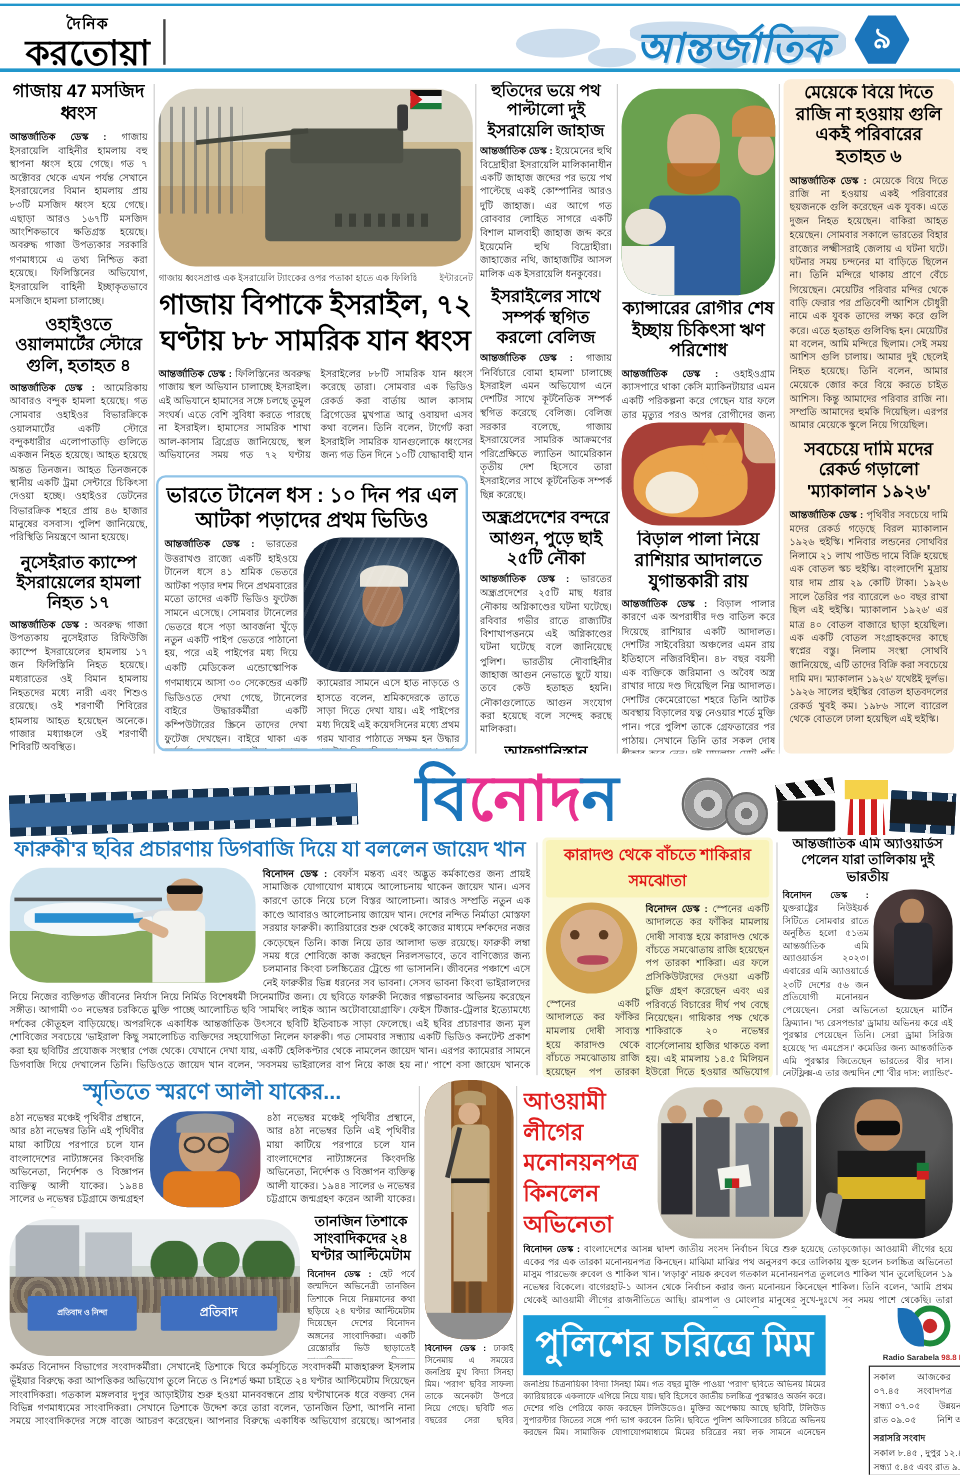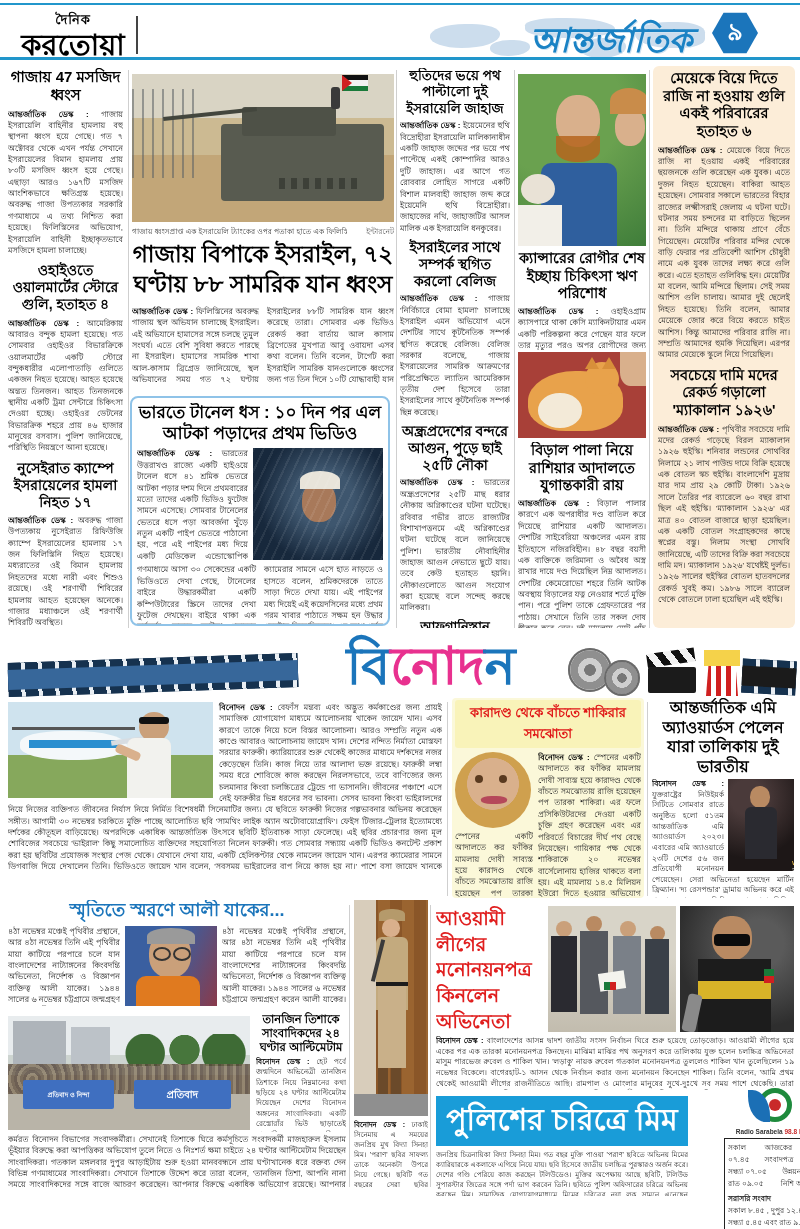--- a/index.html
+++ b/index.html
@@ -3,21 +3,21 @@
 <meta charset="utf-8">
 <style>
   html,body{margin:0;padding:0;background:#fff;}
   body{width:800px;height:1229px;position:relative;overflow:hidden;
        font-family:"Liberation Sans","DejaVu Sans",sans-serif;color:#1a1a1a;}
   .abs{position:absolute;}
   .bd{font-size:8px;line-height:1.42;text-align:justify;color:#222;overflow:hidden;}
   .ds{font-weight:bold;color:#000;}
   .h-c{font-weight:bold;text-align:center;color:#000;line-height:1.22;overflow:hidden;}
   .vr{position:absolute;width:1px;background:#cfcfcf;}
-  .ph{position:absolute;overflow:hidden;background:#d8d4cc;}
+  .ph{position:absolute;overflow:hidden;background:#d8d4cc;border-radius:31px;}
   .ph *{position:absolute;}
   .cap{font-size:7.5px;color:#333;}
   .art{position:absolute;overflow:hidden;}
   .rule-blue{background:#2196cb;}
   
   .brand-top{font-weight:900;font-size:13px;color:#000;letter-spacing:1px;}
   .brand{font-weight:900;font-size:29px;color:#000;letter-spacing:0;line-height:1;}
   .section-title{font-weight:900;font-style:italic;font-size:34px;color:#1a82c4;
     text-shadow:1px 1px 0 #cfe3f2;}
   .hex{width:46px;height:42px;background:#1b75bb;
@@ -199,20 +199,21 @@
     <div style="position:absolute;left:2px;top:14px;width:32px;height:32px;background:repeating-linear-gradient(90deg,#d02020 0 5px,#fff 5px 10px);clip-path:polygon(8% 0,92% 0,100% 100%,0 100%);"></div>
     <div style="position:absolute;left:0;top:0;width:36px;height:16px;background:radial-gradient(circle at 20% 60%,#f5d24a 0 45%,transparent 46%),radial-gradient(circle at 50% 35%,#f5d24a 0 45%,transparent 46%),radial-gradient(circle at 80% 60%,#f5d24a 0 45%,transparent 46%);"></div>
   </div>
   <div class="strip dark" style="left:742px;top:20px;width:54px;transform:rotate(3deg);"></div>
 </div>
 
 <div class="vr" style="left:447px;top:702px;height:194px;"></div>
 <div class="vr" style="left:647px;top:702px;height:194px;"></div>
 
 <div class="art" style="left:8px;top:698px;width:434px;height:200px;">
+  <div class="h-c" style="font-size:17px;color:#1b75bb;">ফারুকী'র ছবির প্রচারণায় ডিগবাজি দিয়ে যা বললেন জায়েদ খান</div>
   <div class="bd" style="margin-top:4px;height:168px;">
     <div class="ph" style="position:relative;float:left;width:205px;height:96px;margin:0 6px 3px 0;background:linear-gradient(#cfe3ee 0 55%,#86a85c 55% 100%);">
       <div style="left:6%;top:30%;width:52%;height:30%;background:#f4f8fa;border-radius:40% 50% 45% 45%;"></div>
       <div style="left:10%;top:40%;width:44%;height:8%;background:#2a8fd0;"></div>
       <div style="left:2%;top:26%;width:60%;height:3px;background:#555;"></div>
       <div style="left:50%;top:36%;width:26%;height:5px;background:#d7dde2;transform:rotate(-8deg);"></div>
       <div style="left:64%;top:10%;width:30px;height:30px;background:#caa07a;border-radius:50%;"></div>
       <div style="left:64%;top:16%;width:30px;height:7px;background:#111;border-radius:3px;"></div>
       <div style="left:58%;top:38%;width:44px;height:62%;background:#f2f2ee;border-radius:8px 8px 0 0;"></div>
       <div style="left:52%;top:48%;width:26px;height:9px;background:#d9b08c;border-radius:4px;transform:rotate(24deg);"></div>
@@ -231,21 +232,21 @@
         <div style="left:58%;top:30%;width:8px;height:8px;background:#5a3a20;border-radius:50%;"></div>
         <div style="left:34%;top:58%;width:26px;height:8px;background:#b5485a;border-radius:40%;"></div>
       </div>
       <p class="bd" style="margin:3px 0 0;height:92px;">স্পেনের একটি আদালতে কর ফাঁকির মামলায় দোষী সাব্যস্ত হয়ে কারাদণ্ড থেকে বাঁচতে সমঝোতায় রাজি হয়েছেন পপ তারকা শাকিরা। এর ফলে প্রসিকিউটরদের দেওয়া একটি চুক্তি গ্রহণ করেছেন এবং এর পরিবর্তে বিচারের দীর্ঘ পথ বেছে নিয়েছেন। গায়িকার পক্ষ থেকে শাকিরাকে ২০ নভেম্বর বার্সেলোনায় হাজির থাকতে বলা হয়। এই মামলায় ১৪.৫ মিলিয়ন ইউরো দিতে হওয়ার অভিযোগ গ্রহণ করেছেন তিনি। শাকিরা দোষ স্বীকার করায় তিন বছরের স্থগিত কারাদণ্ড ও ৭০ লাখ ইউরো জরিমানা দিতে হবে তাকে। মামলাটি ঘিরে, প্রসিকিউটররা অভিযোগ করেন, তিনি ২০১২ থেকে ২০১৪ সালের মধ্যে এই কর ফাঁকি দেন। উক্ত সময়কালে তিনি স্পেনে অর্ধেকেরও বেশি সময় কাটিয়েছেন।</p>
     </div>
     <p class="bd" style="margin:0;flex:1;height:172px;"><b class="ds">বিনোদন ডেস্ক :</b> <span>স্পেনের একটি আদালতে কর ফাঁকির মামলায় দোষী সাব্যস্ত হয়ে কারাদণ্ড থেকে বাঁচতে সমঝোতায় রাজি হয়েছেন পপ তারকা শাকিরা। এর ফলে প্রসিকিউটরদের দেওয়া একটি চুক্তি গ্রহণ করেছেন এবং এর পরিবর্তে বিচারের দীর্ঘ পথ বেছে নিয়েছেন। গায়িকার পক্ষ থেকে শাকিরাকে ২০ নভেম্বর বার্সেলোনায় হাজির থাকতে বলা হয়। এই মামলায় ১৪.৫ মিলিয়ন ইউরো দিতে হওয়ার অভিযোগ গ্রহণ করেছেন তিনি। শাকিরা দোষ স্বীকার করায় তিন বছরের স্থগিত কারাদণ্ড ও ৭০ লাখ ইউরো জরিমানা দিতে হবে তাকে। মামলাটি ঘিরে, প্রসিকিউটররা অভিযোগ করেন, তিনি ২০১২ থেকে ২০১৪ সালের মধ্যে এই কর ফাঁকি দেন। উক্ত সময়কালে তিনি স্পেনে অর্ধেকেরও বেশি সময় কাটিয়েছেন।</span></p>
   </div>
 </div>
 
 <div class="art" style="left:652px;top:698px;width:142px;height:200px;">
-  <div class="h-c" style="font-size:16px;">আন্তর্জাতিক এমি অ্যাওয়ার্ডস পেলেন যারা তালিকায় দুই ভারতীয়</div>
+  <div class="h-c" style="font-size:11px;">আন্তর্জাতিক এমি অ্যাওয়ার্ডস পেলেন যারা তালিকায় দুই ভারতীয়</div>
   <div class="bd" style="margin-top:3px;height:168px;font-size:7.5px;">
     <div class="ph" style="position:relative;float:right;width:66px;height:92px;margin:0 0 2px 4px;background:radial-gradient(circle at 30% 20%,#4a3a3a 0 20%,#1d1717 70%);">
       <div style="left:34%;top:8%;width:20px;height:22px;background:#b98a62;border-radius:48%;"></div>
       <div style="left:26%;top:30%;width: 32px;height:52px;background:#2a2a30;border-radius:6px 6px 0 0;"></div>
       <div style="right:2px;bottom:4px;color:#d9b24a;font-size:6px;font-weight:bold;text-align:right;line-height:1.2;">
         <span>WINNER</span>
           <br>
           <span style="color:#cfcfcf;">2023</span>
       </div>
     </div>

